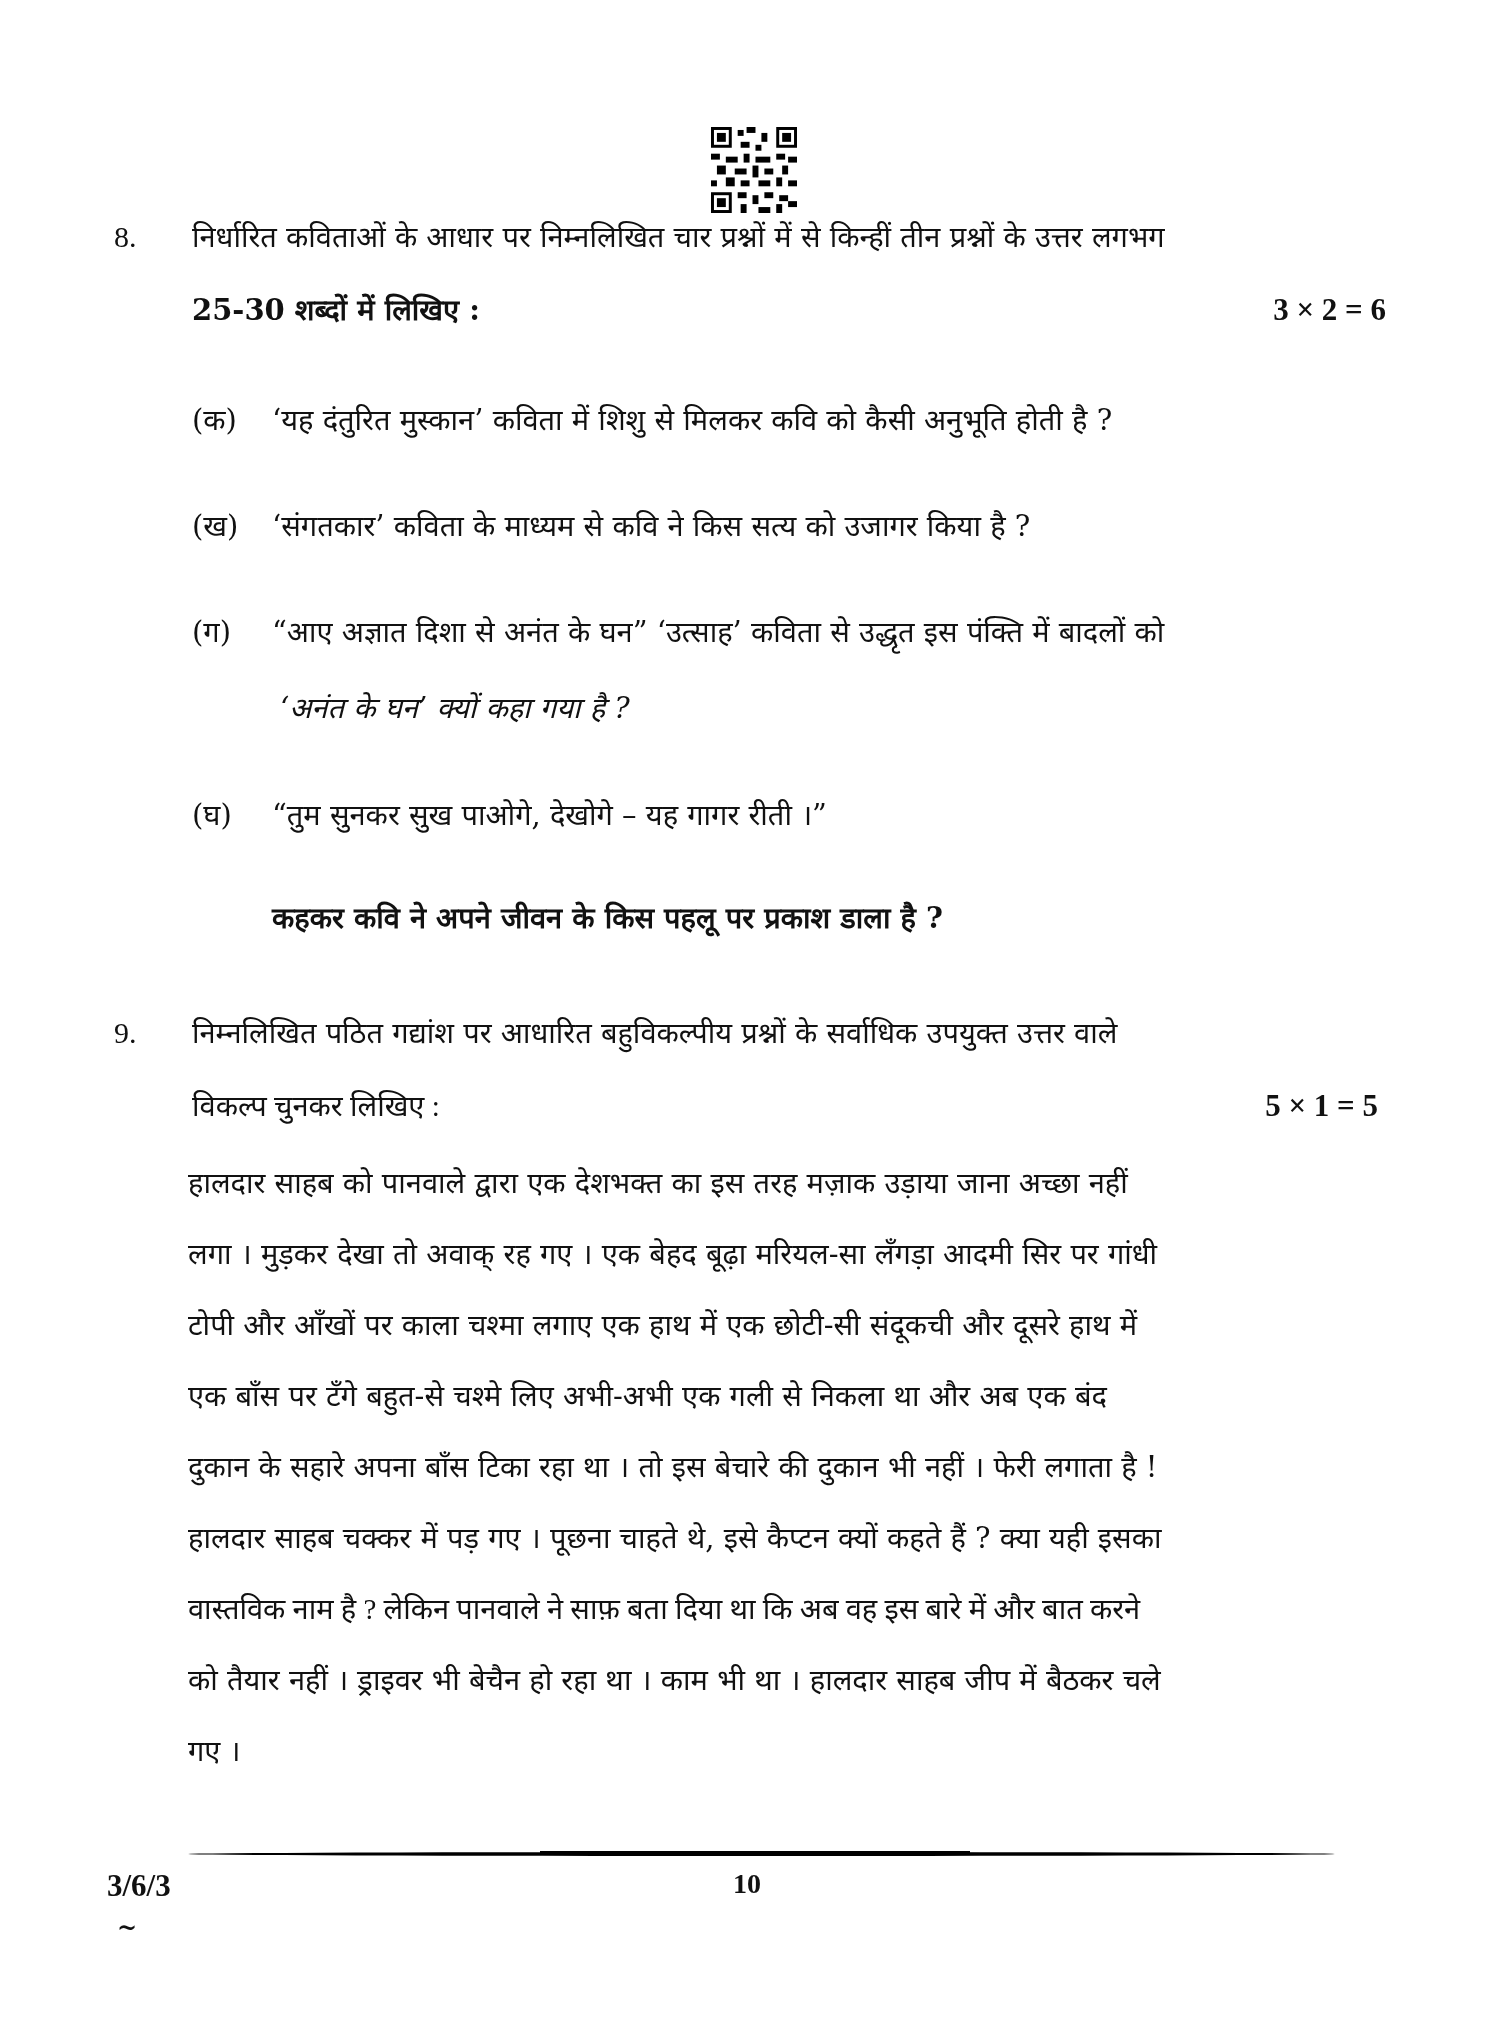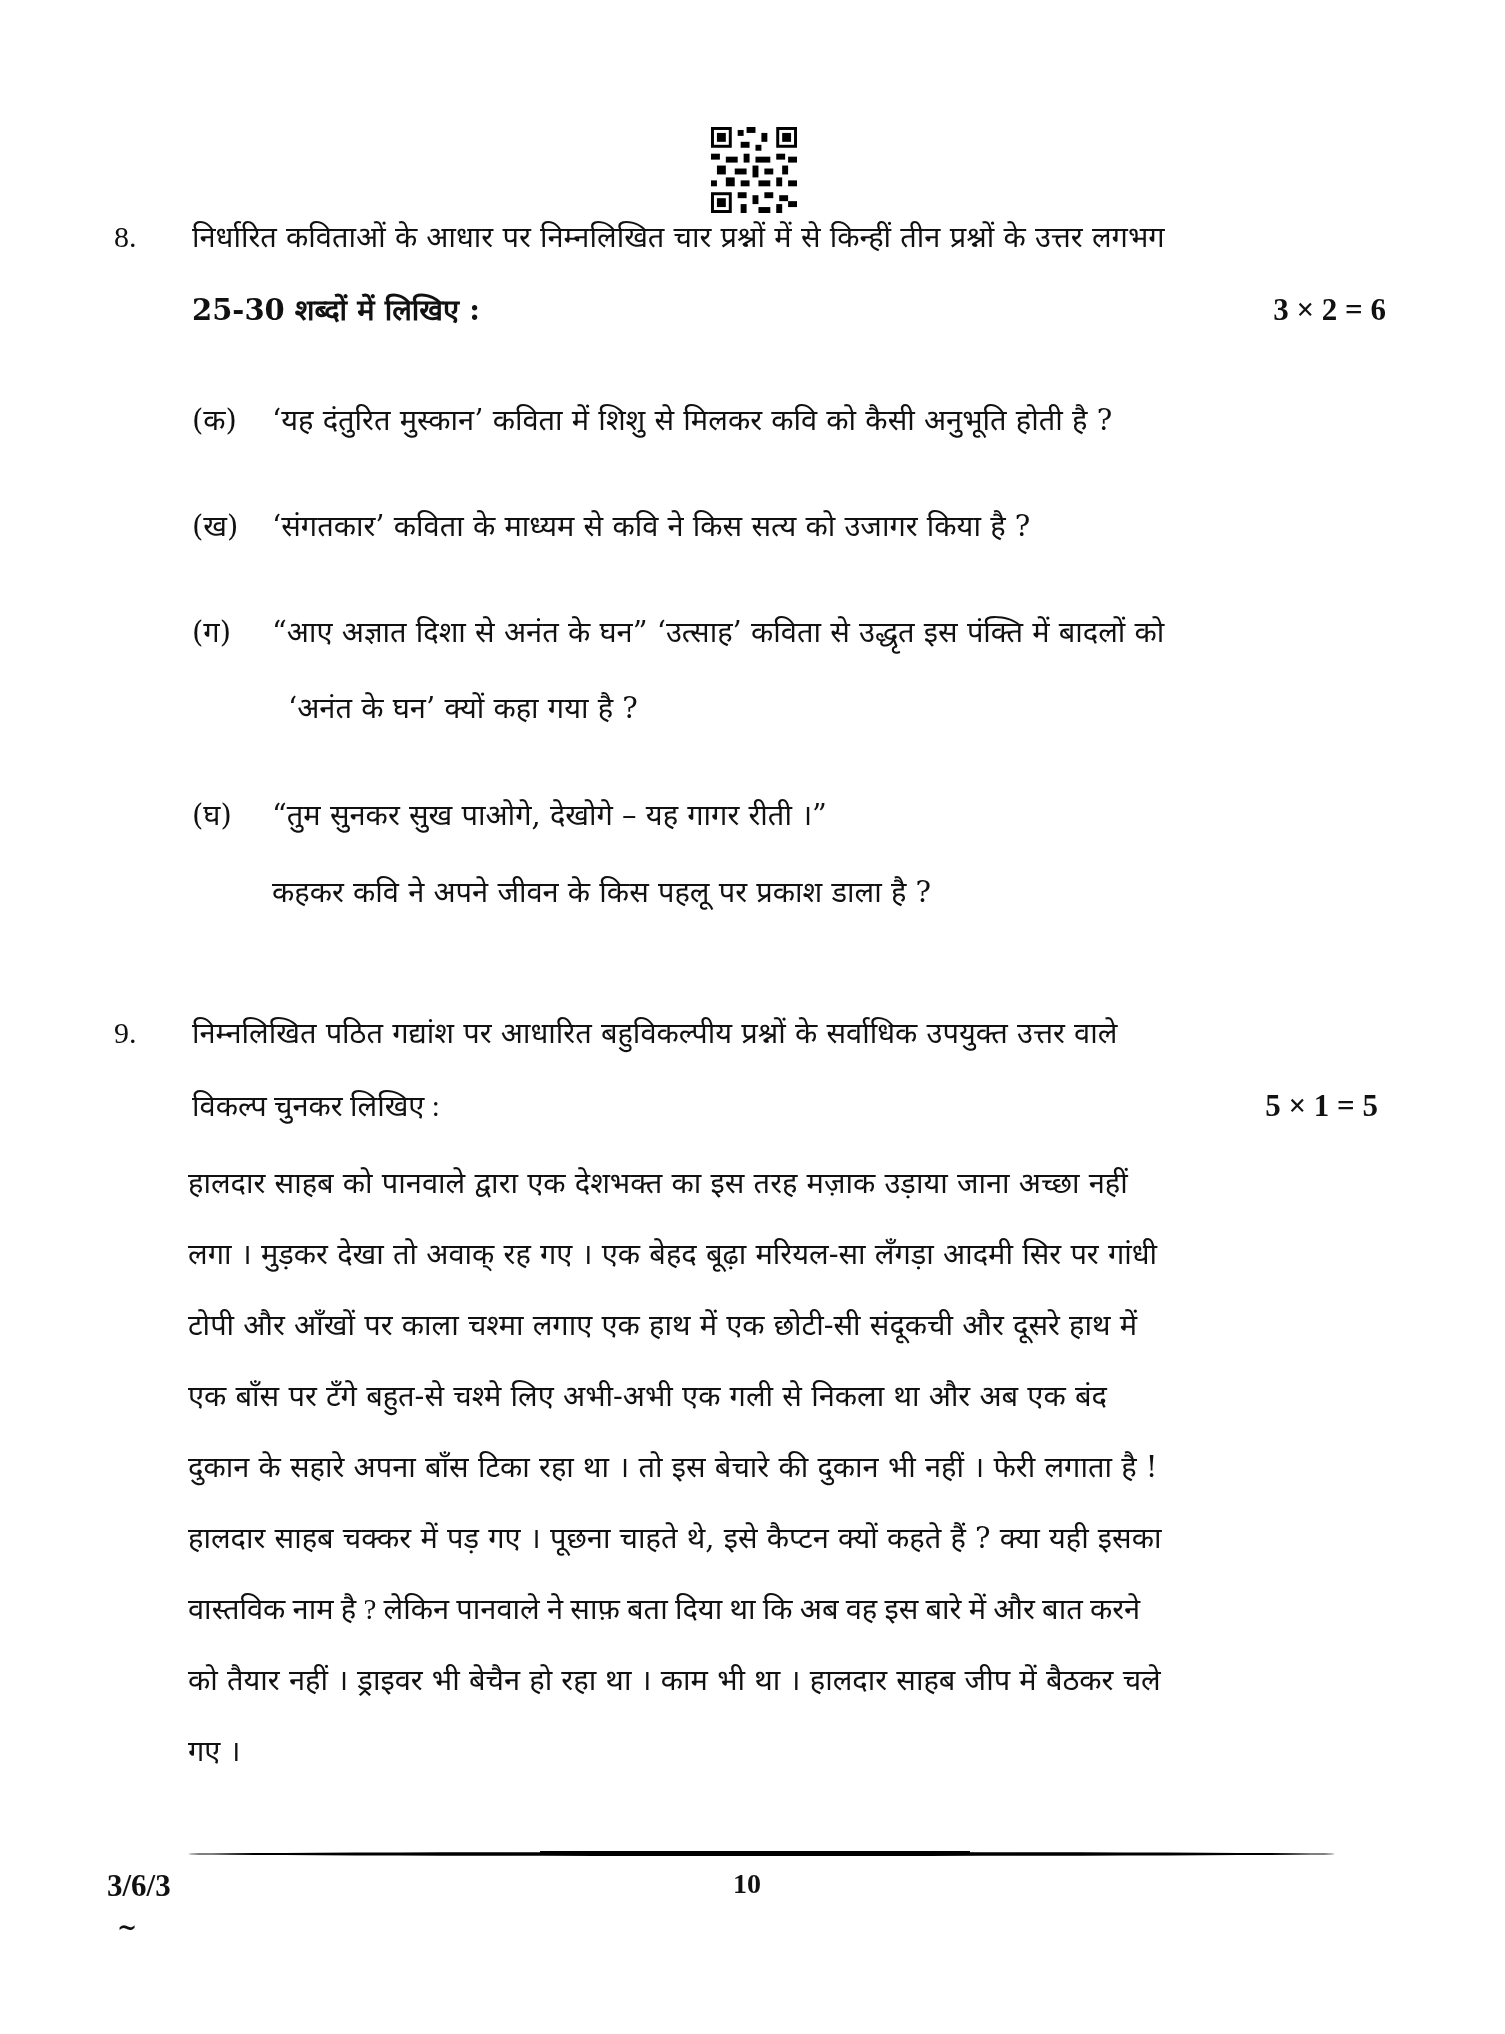--- a/index.html
+++ b/index.html
@@ -69,25 +69,25 @@
 <div class="abs marks" style="right:119px; top:292px;">3 × 2 = 6</div>
 
 <div class="abs txt" style="left:192px; top:402px;">(क)</div>
 <div class="abs txt" style="left:272px; top:402px;">‘यह दंतुरित मुस्कान’ कविता में शिशु से मिलकर कवि को कैसी अनुभूति होती है ?</div>
 
 <div class="abs txt" style="left:192px; top:508px;">(ख)</div>
 <div class="abs txt" style="left:272px; top:508px;">‘संगतकार’ कविता के माध्यम से कवि ने किस सत्य को उजागर किया है ?</div>
 
 <div class="abs txt" style="left:192px; top:614px;">(ग)</div>
 <div class="abs txt" style="left:272px; top:614px;">“आए अज्ञात दिशा से अनंत के घन” ‘उत्साह’ कविता से उद्धृत इस पंक्ति में बादलों को</div>
-<div class="abs txt" style="left:288px; top:690px;">‘अनंत के घन’ क्यों कहा गया है ?</div>
+<div class="abs txt" style="left:280px; top:690px;font-style:italic;">‘अनंत के घन’ क्यों कहा गया है ?</div>
 
 <div class="abs txt" style="left:192px; top:797px;">(घ)</div>
 <div class="abs txt" style="left:272px; top:797px;">“तुम सुनकर सुख पाओगे, देखोगे – यह गागर रीती ।”</div>
-<div class="abs txt" style="left:272px; top:874px;">कहकर कवि ने अपने जीवन के किस पहलू पर प्रकाश डाला है ?</div>
+<div class="abs txt" style="left:272px; top:900px;font-weight:bold;">कहकर कवि ने अपने जीवन के किस पहलू पर प्रकाश डाला है ?</div>
 
 <div class="abs num" style="left:114px; top:1016px;">9.</div>
 <div class="abs txt" style="left:192px; top:1015px;">निम्नलिखित पठित गद्यांश पर आधारित बहुविकल्पीय प्रश्नों के सर्वाधिक उपयुक्त उत्तर वाले</div>
 <div class="abs txt" style="left:192px; top:1088px;font-family:Liberation Serif, serif;">विकल्प चुनकर लिखिए :</div>
 <div class="abs marks" style="right:127px; top:1088px;">5 × 1 = 5</div>
 
 <div>
   <div class="abs txt" style="left:188px; top:1165px;">हालदार साहब को पानवाले द्वारा एक देशभक्त का इस तरह मज़ाक उड़ाया जाना अच्छा नहीं</div>
   <div class="abs txt" style="left:188px; top:1236px;">लगा । मुड़कर देखा तो अवाक् रह गए । एक बेहद बूढ़ा मरियल-सा लँगड़ा आदमी सिर पर गांधी</div>
   <div class="abs txt" style="left:188px; top:1307px;">टोपी और आँखों पर काला चश्मा लगाए एक हाथ में एक छोटी-सी संदूकची और दूसरे हाथ में</div>

